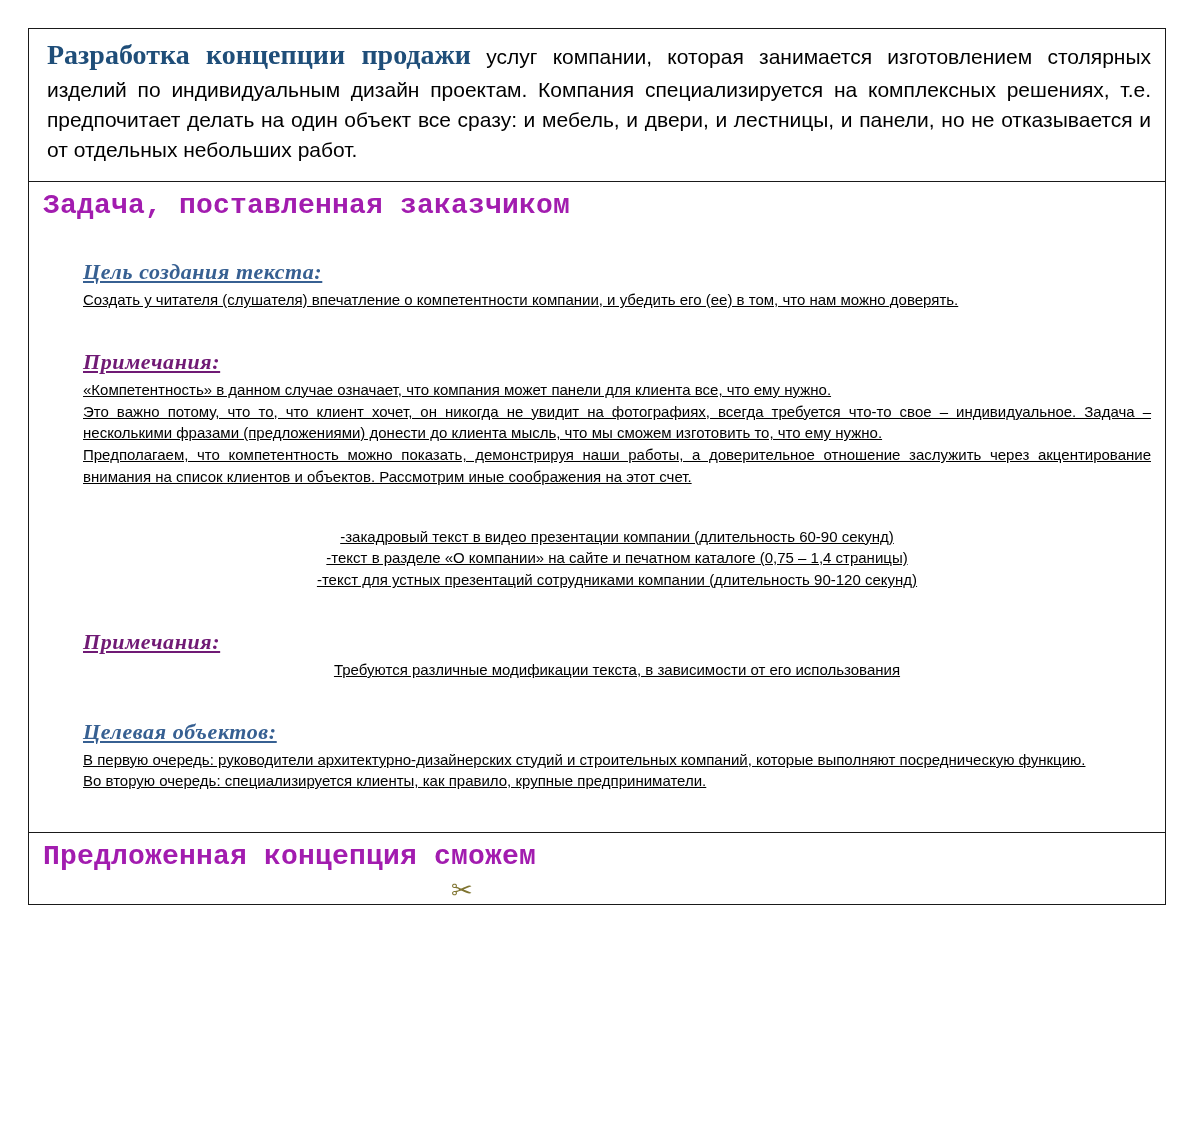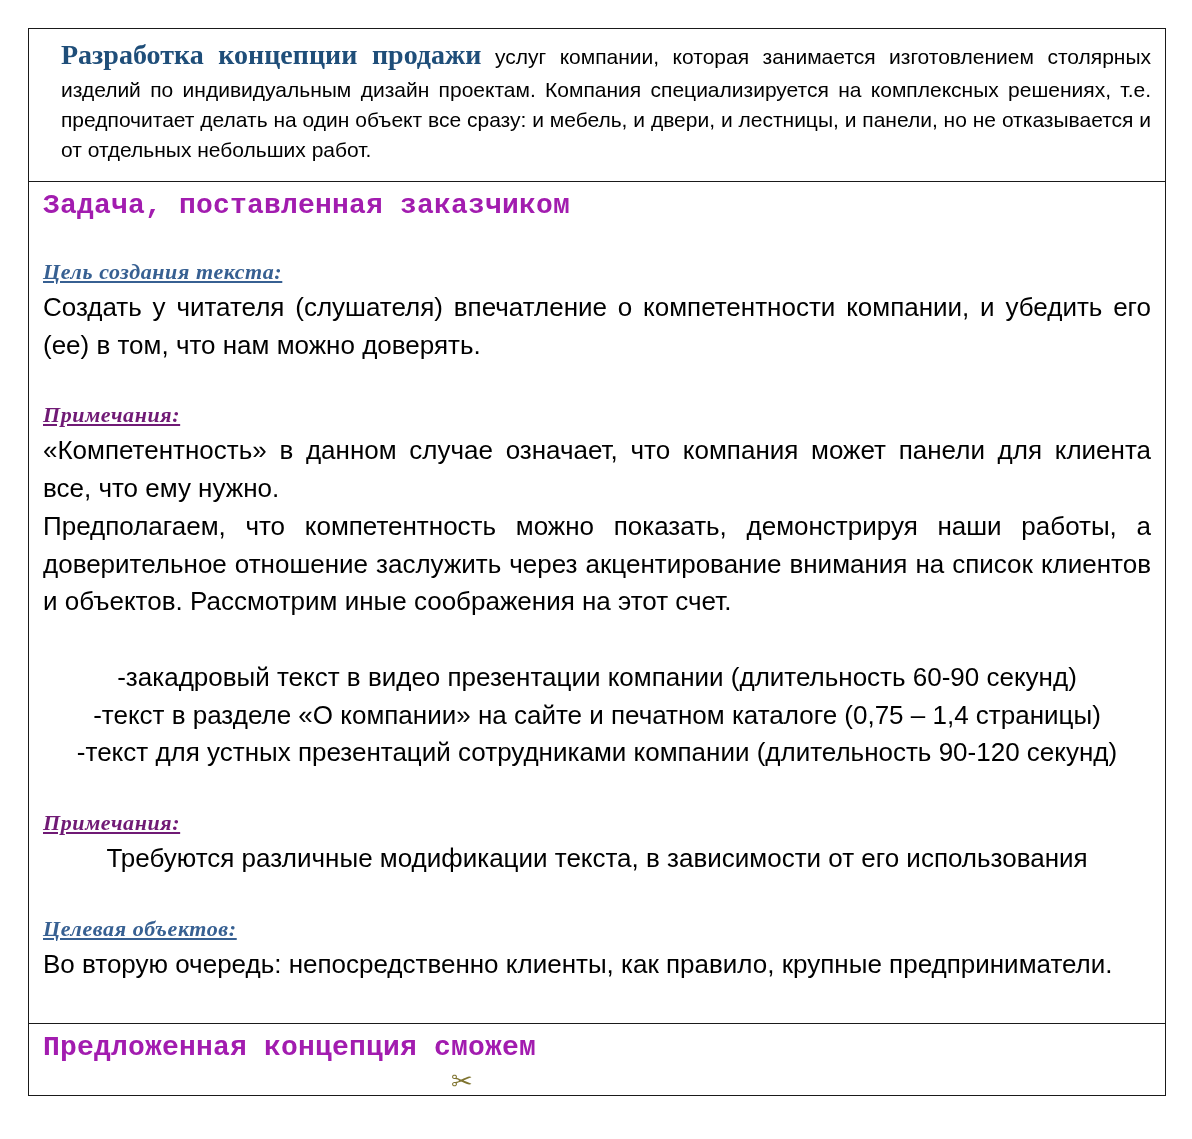--- a/index.html
+++ b/index.html
@@ -22,58 +22,59 @@
     background: #fff;
   }
   .section {
     padding: 4px 14px 10px 14px;
   }
   .section + .section {
     border-top: 1px solid #1a1a1a;
   }
   
   .intro-par {
-    margin: 2px 0 6px 18px;
+    margin: 2px 0 6px 4px;
     font-size: 21px;
     line-height: 1.43;
     text-align: justify;
   }
   .intro-title {
     font-family: "Liberation Serif", serif;
     font-weight: bold;
     font-size: 28px;
     color: #1F4E79;
   }
   
   .sec-heading {
     font-family: Liberation Mono, monospace;
     font-weight: bold;
     font-size: 28px;
     color: #a21caf;
     margin: 4px 0 2px 0;
     letter-spacing: 0.2px;
   }
   
-  .block { margin-top: 38px; }
+  .block { margin-top: 38px; margin-left: 40px; }
   .block-label {
     font-family: "Liberation Serif", serif;
     font-style: italic;
     font-weight: bold;
     text-decoration: underline;
     font-size: 22px;
     letter-spacing: 0.6px;
     margin: 0 0 4px 0;
   }
   .label-blue { color: #376092; }
   .label-teal { color: #701a75; }
   .body-par {
     margin: 0;
-    font-size: 26px;
+    font-size: 15px;
     line-height: 1.45;
     text-align: justify;
+    text-decoration: underline;
   }
   .body-par.left { text-align: center; }
   .task-section { padding-bottom: 40px; }
   
   .concept-section { padding-bottom: 0; }
   .cut-line {
     display: flex;
     align-items: center;
     width: 690px;
     margin: 6px 10px 0 auto;
@@ -98,37 +99,39 @@
     <h2 class="sec-heading">Задача, поставленная заказчиком</h2>
 
     <div class="block">
       <div class="block-label label-blue">Цель создания текста:</div>
       <p class="body-par">Создать у читателя (слушателя) впечатление о компетентности  компании, и убедить его (ее) в том, что нам можно доверять.</p>
     </div>
 
     <div class="block">
       <div class="block-label label-teal">Примечания:</div>
       <p class="body-par">«Компетентность»  в данном случае означает, что компания может панели для клиента все, что ему нужно.</p>
+      <p class="body-par">Это важно потому, что то, что клиент хочет, он никогда не увидит на фотографиях, всегда требуется что-то свое – индивидуальное.  Задача – несколькими фразами (предложениями)  донести до клиента мысль, что мы сможем изготовить то, что ему нужно.</p>
       <p class="body-par">Предполагаем, что компетентность можно показать, демонстрируя  наши работы, а доверительное  отношение заслужить через акцентирование  внимания  на список клиентов и объектов. Рассмотрим иные соображения на этот счет.</p>
     </div>
 
     <div class="block">
       <p class="body-par left">-закадровый текст в видео  презентации  компании (длительность 60-90 секунд)</p>
       <p class="body-par left">-текст в разделе «О компании»  на сайте и печатном каталоге (0,75 – 1,4 страницы)</p>
       <p class="body-par left">-текст для устных презентаций  сотрудниками  компании (длительность  90-120 секунд)</p>
     </div>
 
     <div class="block">
       <div class="block-label label-teal">Примечания:</div>
       <p class="body-par left">Требуются  различные  модификации  текста,  в зависимости  от его использования</p>
     </div>
 
     <div class="block">
       <div class="block-label label-blue">Целевая объектов:</div>
-      <p class="body-par">Во вторую очередь: непосредственно  клиенты, как правило,  крупные  предприниматели.</p>
+      <p class="body-par">В первую очередь: руководители  архитектурно-дизайнерских  студий  и строительных  компаний, которые выполняют  посредническую  функцию.</p>
+      <p class="body-par">Во вторую очередь: специализируется  клиенты, как правило,  крупные  предприниматели.</p>
     </div>
   </div>
 
   <div class="section concept-section">
     <h2 class="sec-heading">Предложенная концепция сможем</h2>
 
     <div class="cut-line">
       <span class="scissors">✂</span>
 
     </div>

